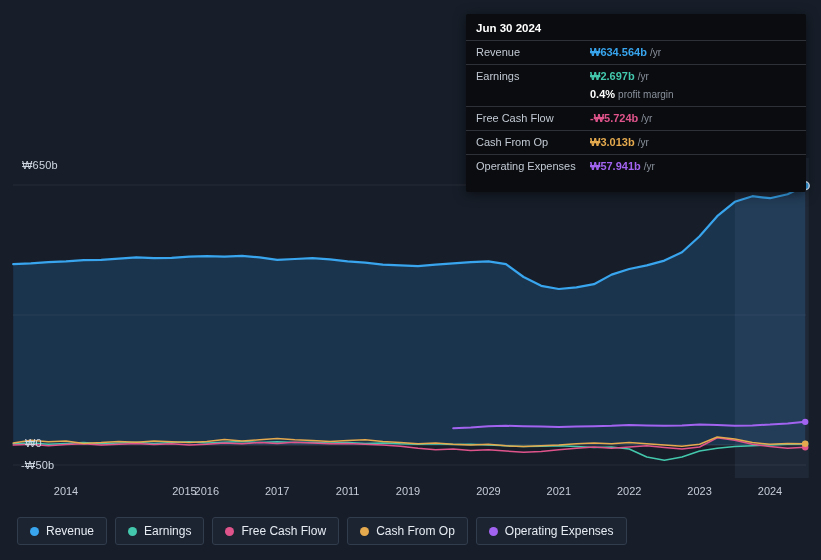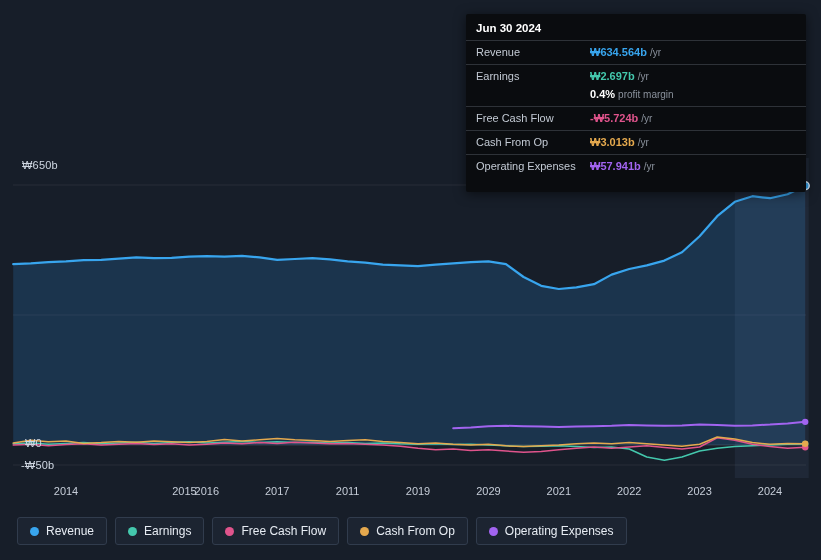--- a/index.html
+++ b/index.html
@@ -58,21 +58,21 @@
   <span class="y-label y-650">₩650b</span>
   <span class="y-label y-0">₩0</span>
   <span class="y-label y-neg">-₩50b</span>
 
   <div id="x-axis">
       <span class="x-tick" style="left: 66px;">2014</span>
       <span class="x-tick" style="left: 136.4px; margin-left: 48px;">2015</span>
       <span class="x-tick" style="left: 206.8px;">2016</span>
       <span class="x-tick" style="left: 277.2px;">2017</span>
       <span class="x-tick" style="left: 347.6px;">2011</span>
-      <span class="x-tick" style="left: 418px;">2019</span>
+      <span class="x-tick" style="left: 408px;">2019</span>
       <span class="x-tick" style="left: 488.4px;">2029</span>
       <span class="x-tick" style="left: 558.8px;">2021</span>
       <span class="x-tick" style="left: 629.2px;">2022</span>
       <span class="x-tick" style="left: 699.6px;">2023</span>
       <span class="x-tick" style="left: 770px;">2024</span>
     </div>
 
   <div class="tooltip">
     <div class="tt-title">Jun 30 2024</div>
 

